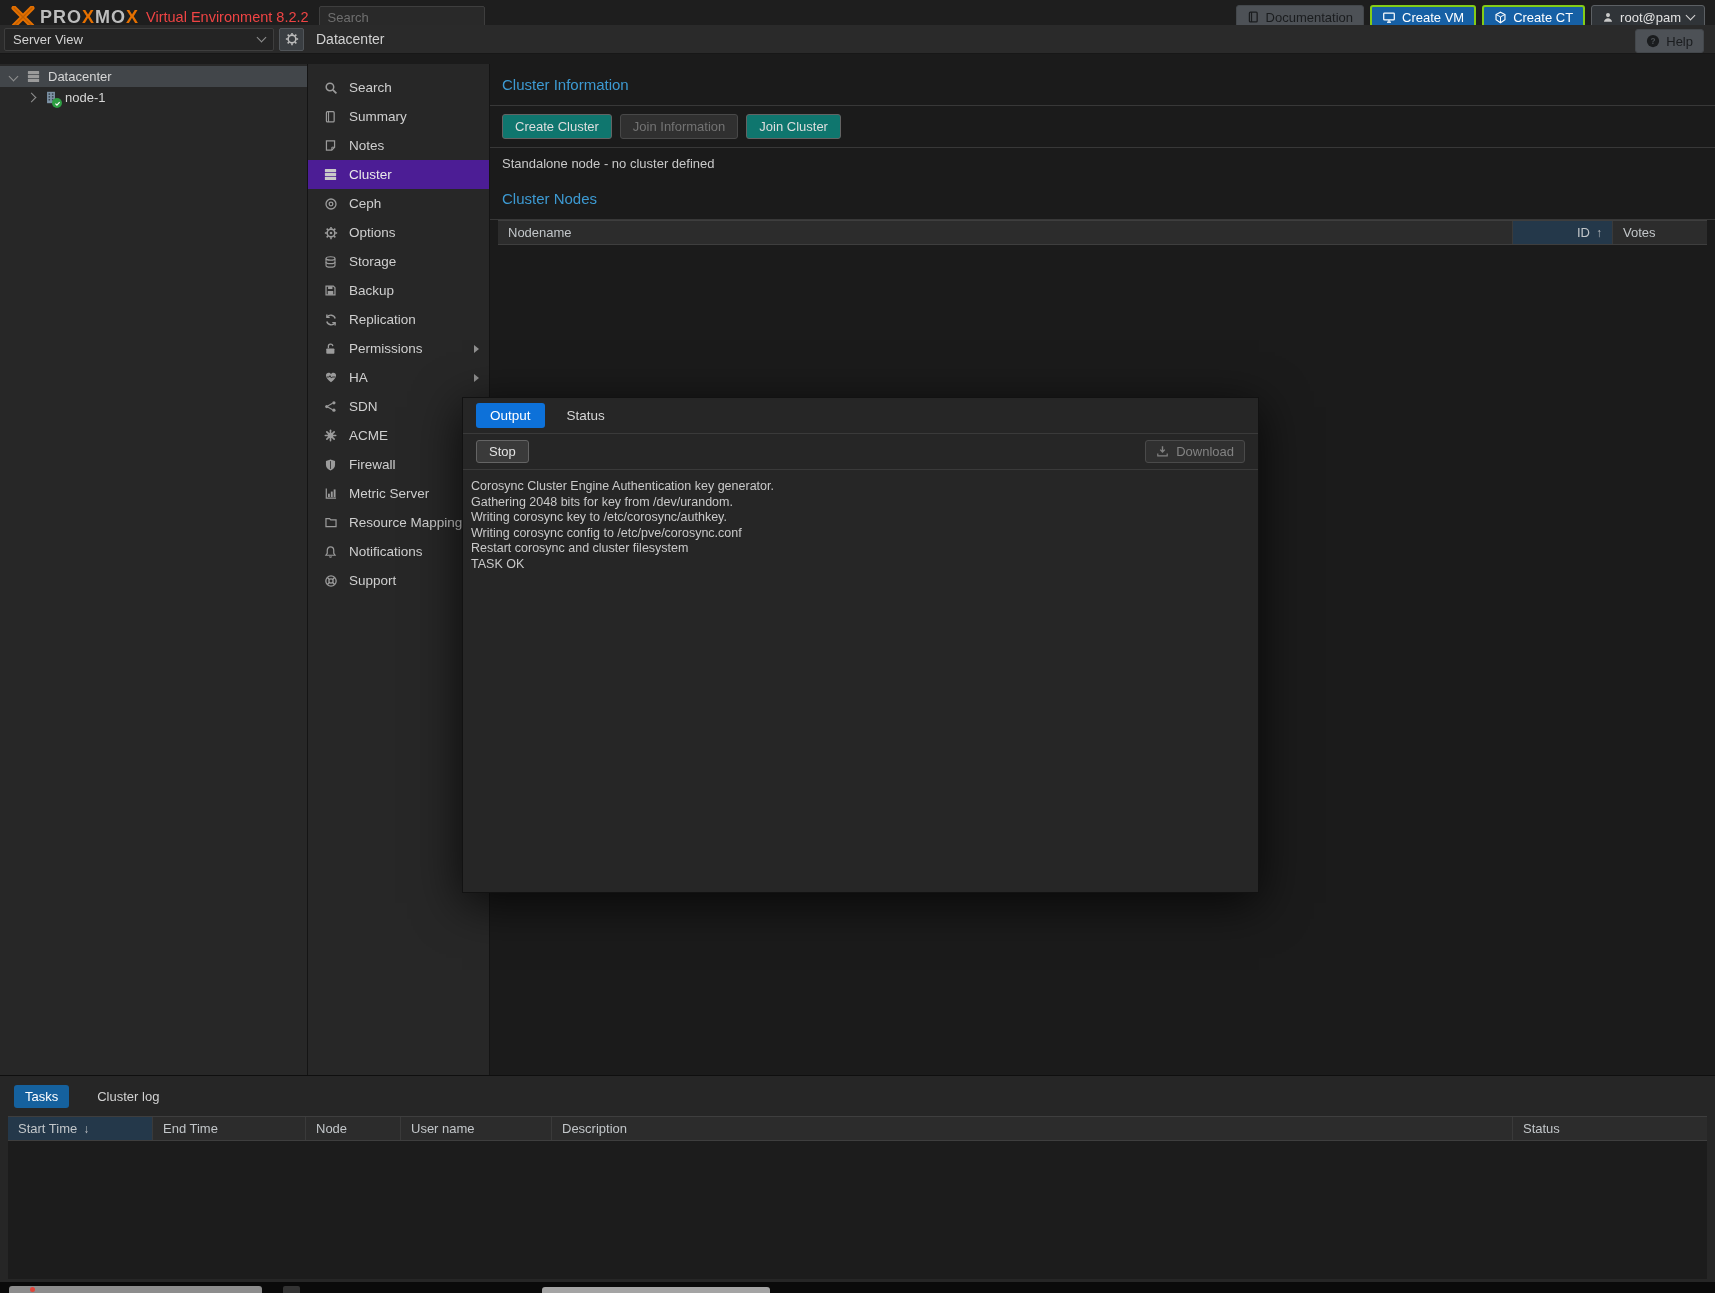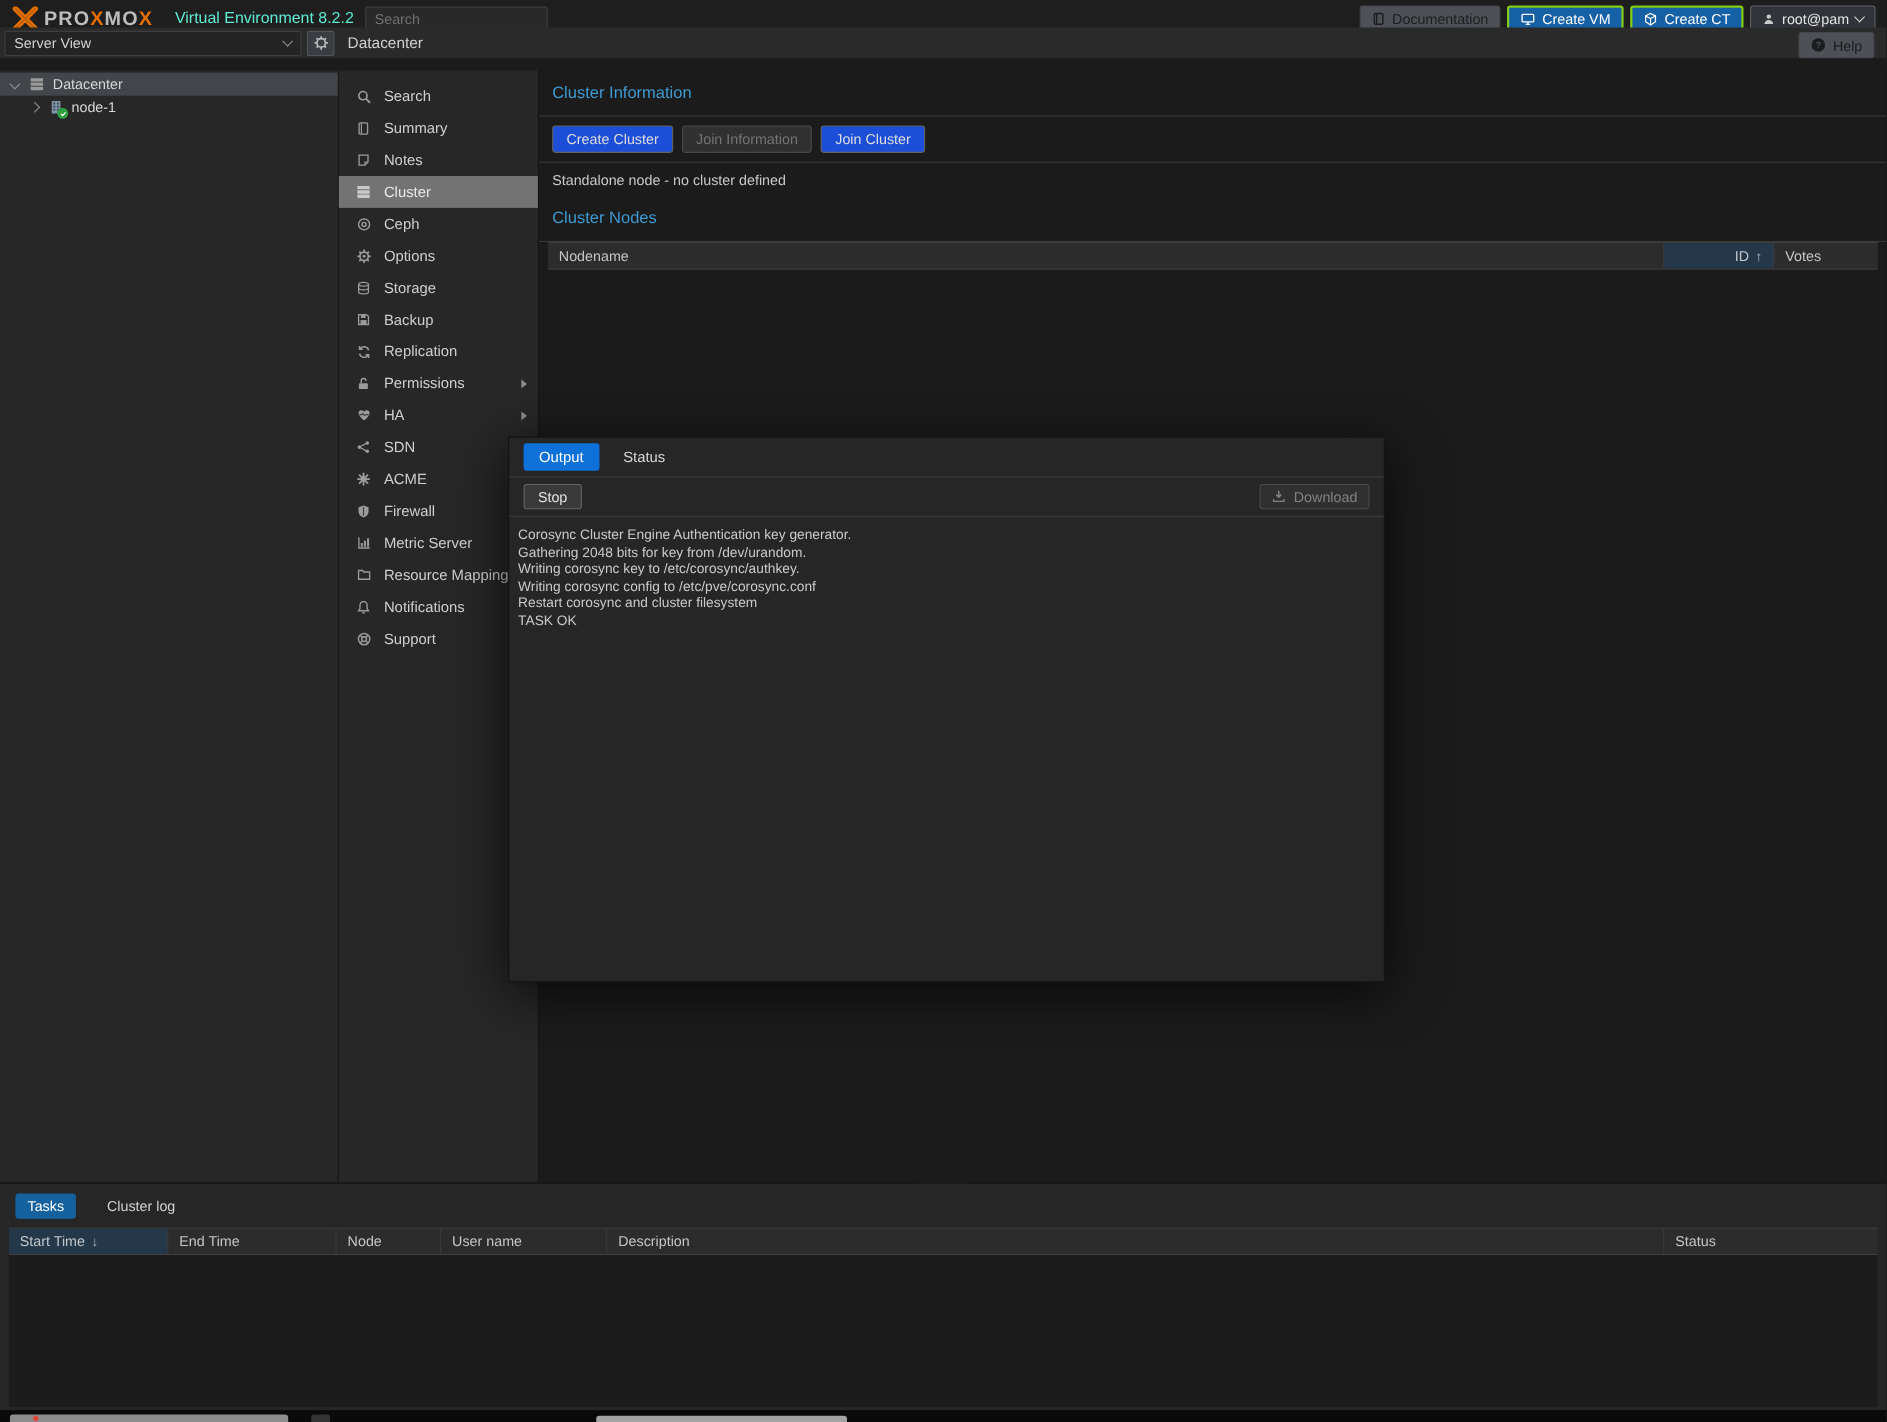--- a/index.html
+++ b/index.html
@@ -9,21 +9,21 @@
     font-size:13px; color:#cfcfcf; background:#1b1b1b; position:relative;
   }
   svg { display:block; }
 
   
   .topbar{position:absolute;left:0;top:0;width:1715px;height:35px;background:#1e1e1e;
     display:flex;align-items:center;border-bottom:1px solid #141414;}
   .logo-wrap{display:flex;align-items:center;margin-left:10px;}
   .brand{font-weight:800;font-size:18px;letter-spacing:1px;margin-left:4px;}
   .brand .g{color:#bdbdbd;} .brand .o{color:#e57000;}
-  .product{color:#5eead4;font-size:14.5px;margin-left:20px;}
+  .product{color:#ef4444;font-size:14.5px;margin-left:7px;}
   .search-box{margin-left:10px;width:166px;height:22px;background:#292929;border:1px solid #3e3e3e;
     border-radius:2px;color:#cfcfcf;font-size:13px;padding:0 8px;outline:none;}
   .search-box::placeholder{color:#6f6f6f;}
   .top-right{margin-left:auto;display:flex;align-items:center;gap:6px;margin-right:10px;}
   .btn{display:inline-flex;align-items:center;gap:6px;border-radius:3px;font-size:13px;
     padding:4px 10px;height:24px;cursor:pointer;white-space:nowrap;}
   .btn-gray{background:#4d5156;color:#1a1c1e;border:1px solid #43474b;}
   .btn-blue{background:#1660a5;color:#fff;border:1px solid #135astrip;}
   .btn-blue{border:2px solid #84cc16;}
   .btn-user{background:#303438;color:#e3e3e3;border:1px solid #5c6064;}
@@ -53,31 +53,31 @@
   .badge-check{position:absolute;right:-4px;bottom:-3px;width:10px;height:10px;border-radius:50%;
     background:#2e9e43;display:flex;align-items:center;justify-content:center;}
   .badge-check svg{width:7px;height:7px;}
 
   
   .menu{position:absolute;left:308px;top:64px;width:182px;height:1011px;background:#272727;
     border-right:1px solid #141414;padding-top:9px;}
   .menu-item{height:29px;display:flex;align-items:center;padding-left:14px;position:relative;
     color:#cfcfcf;font-size:13.5px;cursor:pointer;}
   .menu-item .mi{width:17px;display:flex;justify-content:center;margin-right:10px;}
-  .menu-item.active{background:#737373;color:#e9e9e9;}
+  .menu-item.active{background:#4c1d95;color:#e9e9e9;}
   .sub-arrow{position:absolute;right:10px;width:0;height:0;border-left:5px solid #8f8f8f;
     border-top:4px solid transparent;border-bottom:4px solid transparent;}
 
   
   .main{position:absolute;left:490px;top:64px;width:1225px;height:1011px;background:#1b1b1b;}
   .section-title{height:42px;padding:12px 12px 0;font-size:15px;color:#3d9ad2;
     border-bottom:1px solid #383838;}
   .btn-row{height:42px;display:flex;align-items:center;gap:8px;padding:0 12px;
     border-bottom:1px solid #383838;}
-  .pbtn{background:#1d4ed8;border:1px solid #636363;border-radius:3px;color:#dedede;
+  .pbtn{background:#0f766e;border:1px solid #636363;border-radius:3px;color:#dedede;
     font-size:13px;padding:4px 12px;cursor:pointer;}
   .pbtn.disabled{background:#303030;border-color:#484848;color:#737373;cursor:default;}
   .status-row{height:30px;display:flex;align-items:center;padding:0 12px;color:#c9c9c9;}
   .grid-header{margin:0 8px;display:flex;background:#2c2c2c;border-top:1px solid #3e3e3e;
     border-bottom:1px solid #3e3e3e;height:25px;color:#c2c6c9;}
   .gh-cell{display:flex;align-items:center;padding:0 10px;border-right:1px solid #3a3a3a;}
   .gh-cell:last-child{border-right:none;}
   .gh-flex{flex:1;}
   .sorted{background:#24384a;}
   .sort-arrow{margin-left:6px;color:#b9bdc0;font-size:12px;}

